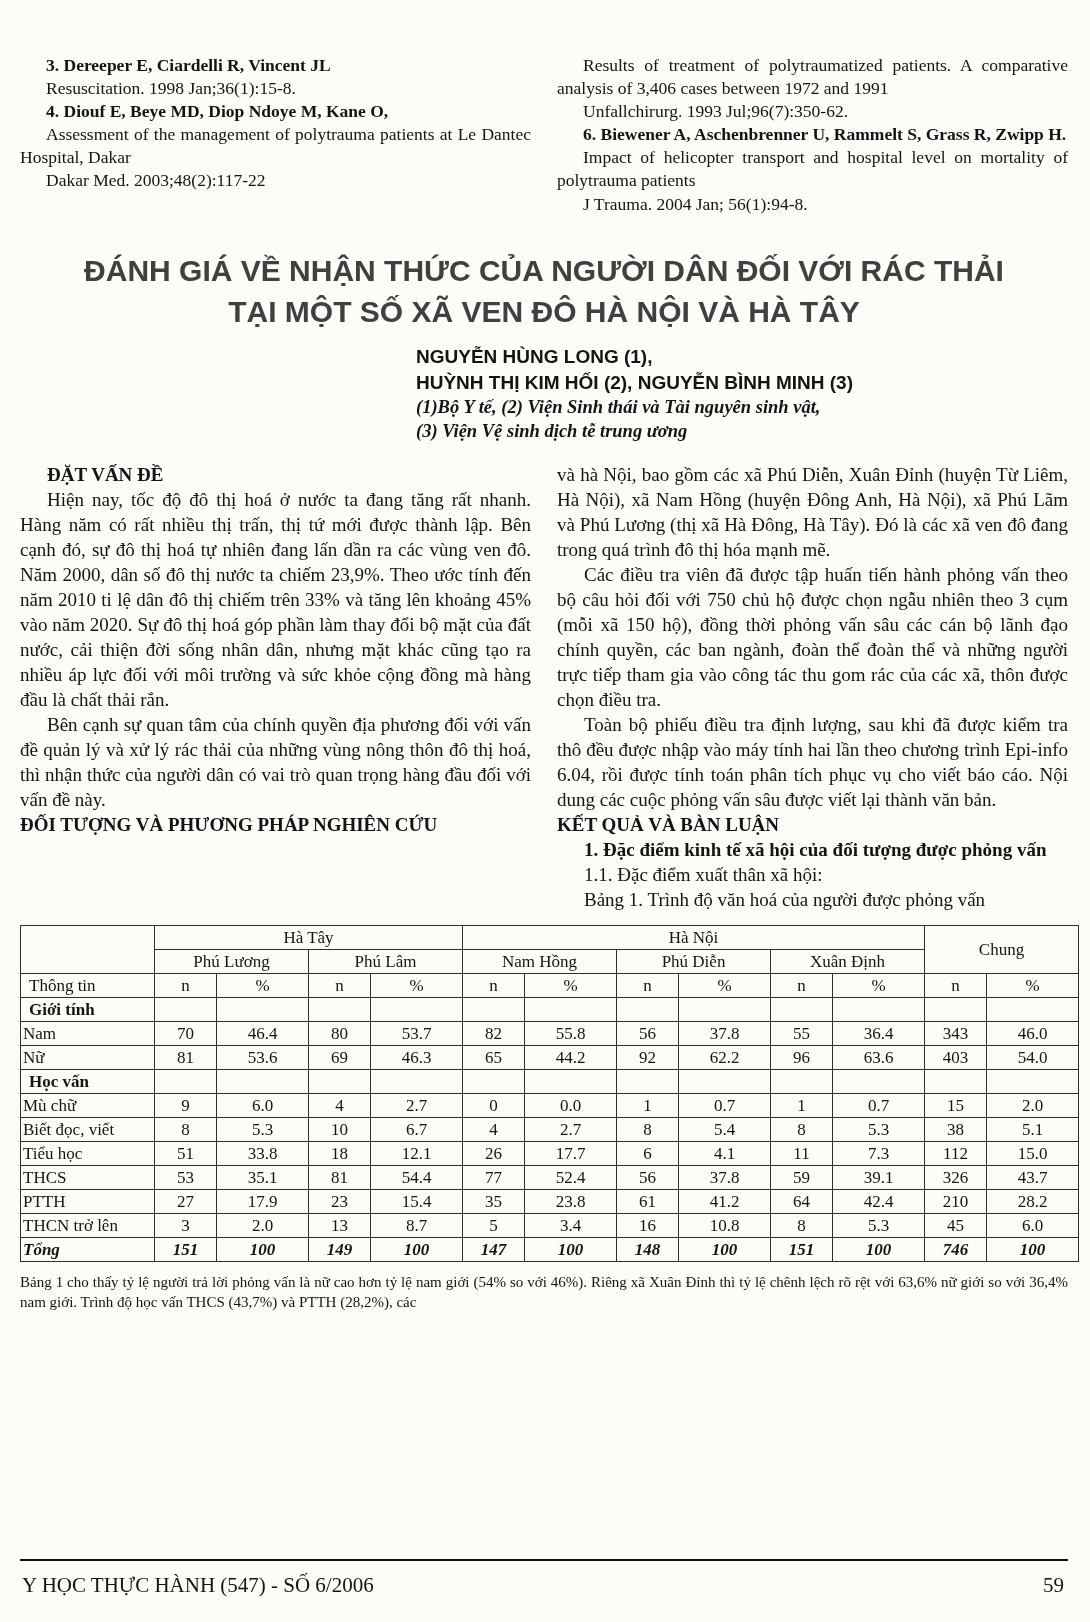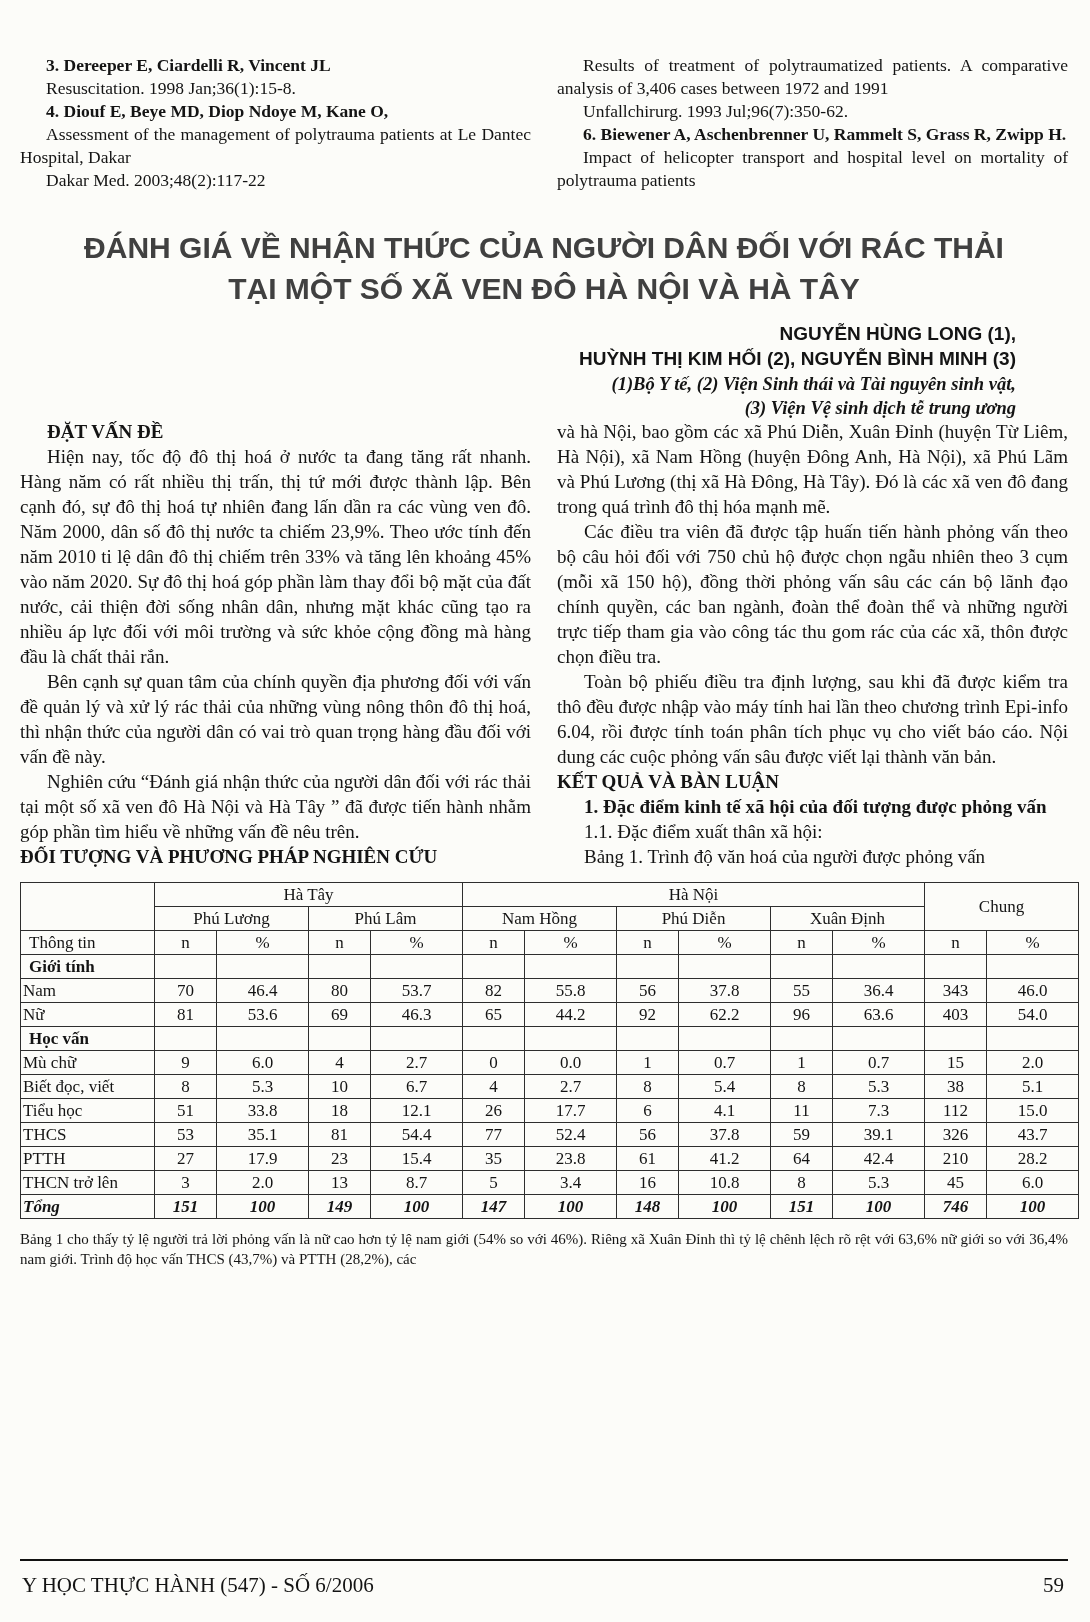--- a/index.html
+++ b/index.html
@@ -9,26 +9,26 @@
         display:flex;flex-direction:column}
   .b{font-weight:700}
   
   .refs{display:flex;gap:26px;font-size:17.5px;line-height:1.32}
   .refs .col{flex:1;text-align:justify}
   .ref{text-indent:26px;margin:0}
   
   .title{margin:34px 10px 0 10px;text-align:center;
          font-family:"Liberation Sans",sans-serif;font-weight:700;
          font-size:30px;line-height:1.38;color:#404040}
-  .authors{width:600px;margin:12px 52px 0 auto;text-align:right}
+  .authors{width:600px;margin:12px 52px 0 auto;text-align:left}
   .authors .a{margin:0;font-family:"Liberation Sans",sans-serif;font-weight:700;
               font-size:19px;line-height:1.32}
   .authors .aff{margin:0;font-weight:700;font-style:italic;font-size:18.5px;line-height:1.32}
   
-  .cols{display:flex;gap:26px;font-size:19px;line-height:1.315}
+  .cols{display:flex;gap:26px;margin-top:20px;font-size:19px;line-height:1.315}
   .cols .col{flex:1;text-align:justify}
   .cols p{margin:0}
   .p{text-indent:27px}
   .h{font-weight:700}
   .ind{text-indent:27px}
   
   table{width:100%;border-collapse:collapse;margin-top:12px;font-size:17px;
         table-layout:fixed;border:1.5px solid #222}
   th,td{border:1px solid #2e2e2e;text-align:center;padding:1px 2px;height:21px;
         overflow:hidden;white-space:nowrap;font-weight:400}
@@ -54,41 +54,41 @@
       <p class="ref">Resuscitation. 1998 Jan;36(1):15-8.</p>
       <p class="ref b">4. Diouf E, Beye MD, Diop Ndoye M, Kane O,</p>
       <p class="ref">Assessment of the management of polytrauma patients at Le Dantec Hospital, Dakar</p>
       <p class="ref">Dakar Med. 2003;48(2):117-22</p>
     </div>
     <div class="col">
       <p class="ref">Results of treatment of polytraumatized patients. A comparative analysis of 3,406 cases between 1972 and 1991</p>
       <p class="ref">Unfallchirurg. 1993 Jul;96(7):350-62.</p>
       <p class="ref b">6. Biewener A, Aschenbrenner U, Rammelt S, Grass R, Zwipp H.</p>
       <p class="ref">Impact of helicopter transport and hospital level on mortality of polytrauma patients</p>
+      <p class="ref">J Trauma. 2004 Jan; 56(1):94-8.</p>
     </div>
   </section>
 
   <h1 class="title">
     <span>ĐÁNH GIÁ VỀ NHẬN THỨC CỦA NGƯỜI DÂN ĐỐI VỚI RÁC THẢI</span><br>
     <span>TẠI MỘT SỐ XÃ VEN ĐÔ HÀ NỘI VÀ HÀ TÂY</span>
   </h1>
 
   <div class="authors">
     <p class="a">NGUYỄN HÙNG LONG (1),</p>
     <p class="a">HUỲNH THỊ KIM HỐI (2), NGUYỄN BÌNH MINH (3)</p>
     <p class="aff">(1)Bộ Y tế, (2) Viện Sinh thái và Tài nguyên sinh vật,</p>
     <p class="aff">(3) Viện Vệ sinh dịch tễ trung ương</p>
   </div>
 
   <section class="cols">
     <div class="col">
       <p class="h ind">ĐẶT VẤN ĐỀ</p>
       <p class="p">Hiện nay, tốc độ đô thị hoá ở nước ta đang tăng rất nhanh. Hàng năm có rất nhiều thị trấn, thị tứ mới được thành lập. Bên cạnh đó, sự đô thị hoá tự nhiên đang lấn dần ra các vùng ven đô. Năm 2000, dân số đô thị nước ta chiếm 23,9%. Theo ước tính đến năm 2010 ti lệ dân đô thị chiếm trên 33% và tăng lên khoảng 45% vào năm 2020. Sự đô thị hoá góp phần làm thay đổi bộ mặt của đất nước, cải thiện đời sống nhân dân, nhưng mặt khác cũng tạo ra nhiều áp lực đối với môi trường và sức khỏe cộng đồng mà hàng đầu là chất thải rắn.</p>
       <p class="p">Bên cạnh sự quan tâm của chính quyền địa phương đối với vấn đề quản lý và xử lý rác thải của những vùng nông thôn đô thị hoá, thì nhận thức của người dân có vai trò quan trọng hàng đầu đối với vấn đề này.</p>
-      <p class="p">Nghiên cứu “Đánh giá nhận thức của người dân đối với rác thải tại một số xã ven đô Hà Nội và Hà Tây ” đã được tiến hành nhằm góp phần tìm hiểu về những vấn đề nêu trên.</p>
       <p class="h">ĐỐI TƯỢNG VÀ PHƯƠNG PHÁP NGHIÊN CỨU</p>
     </div>
     <div class="col">
       <p>và hà Nội, bao gồm các xã Phú Diễn, Xuân Đỉnh (huyện Từ Liêm, Hà Nội), xã Nam Hồng (huyện Đông Anh, Hà Nội), xã Phú Lãm và Phú Lương (thị xã Hà Đông, Hà Tây). Đó là các xã ven đô đang trong quá trình đô thị hóa mạnh mẽ.</p>
       <p class="p">Các điều tra viên đã được tập huấn tiến hành phỏng vấn theo bộ câu hỏi đối với 750 chủ hộ được chọn ngẫu nhiên theo 3 cụm (mỗi xã 150 hộ), đồng thời phỏng vấn sâu các cán bộ lãnh đạo chính quyền, các ban ngành, đoàn thể đoàn thể và những người trực tiếp tham gia vào công tác thu gom rác của các xã, thôn được chọn điều tra.</p>
       <p class="p">Toàn bộ phiếu điều tra định lượng, sau khi đã được kiểm tra thô đều được nhập vào máy tính hai lần theo chương trình Epi-info 6.04, rồi được tính toán phân tích phục vụ cho viết báo cáo. Nội dung các cuộc phỏng vấn sâu được viết lại thành văn bản.</p>
       <p class="h">KẾT QUẢ VÀ BÀN LUẬN</p>
       <p class="h ind">1. Đặc điểm kinh tế xã hội của đối tượng được phỏng vấn</p>
       <p class="p">1.1. Đặc điểm xuất thân xã hội:</p>
       <p class="p">Bảng 1. Trình độ văn hoá của người được phỏng vấn</p>

